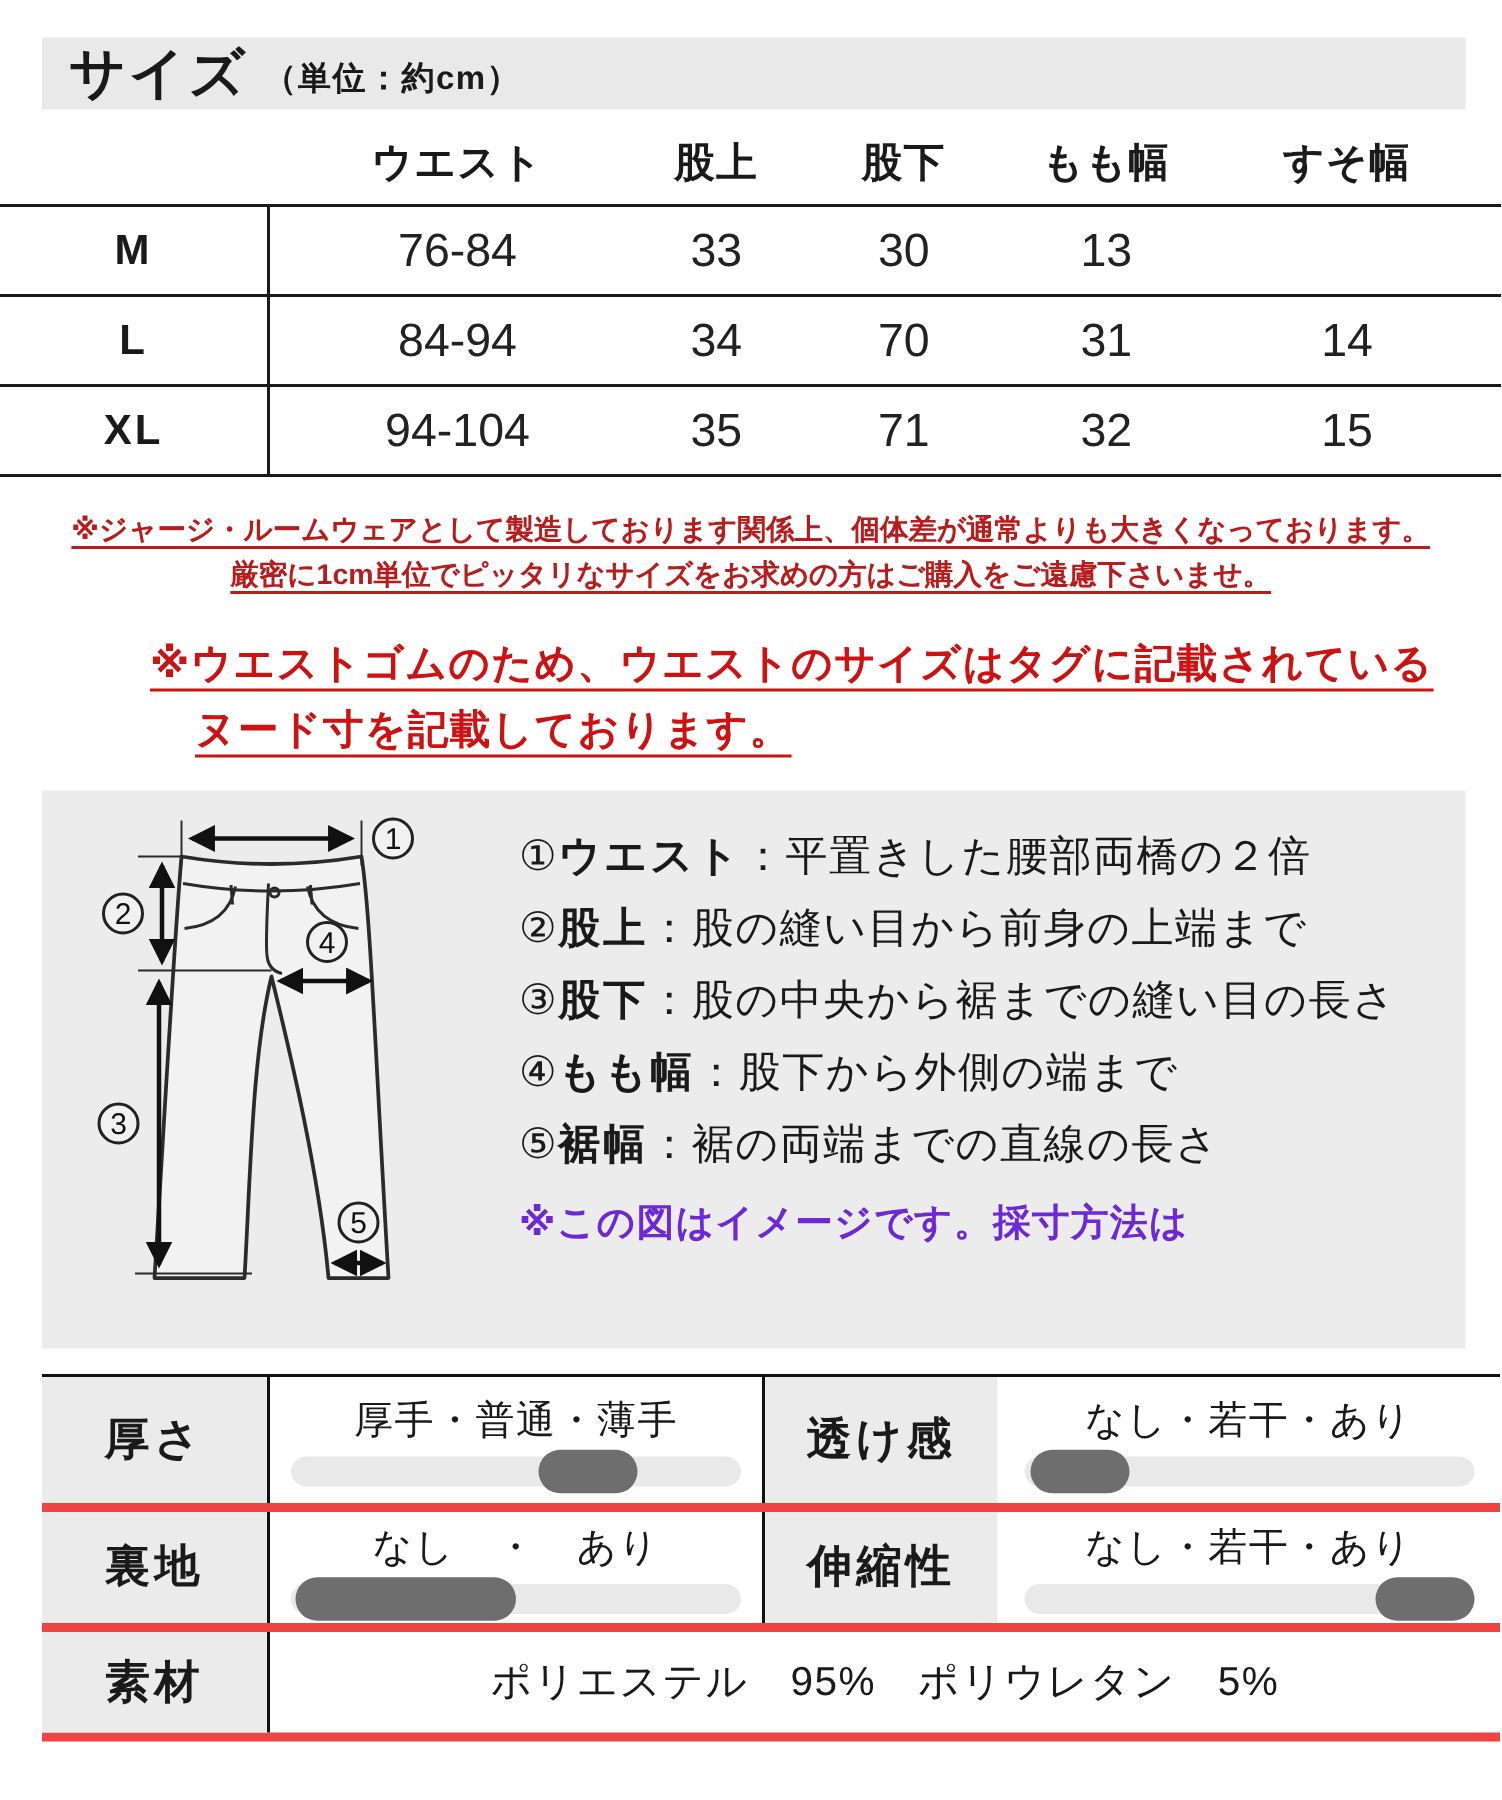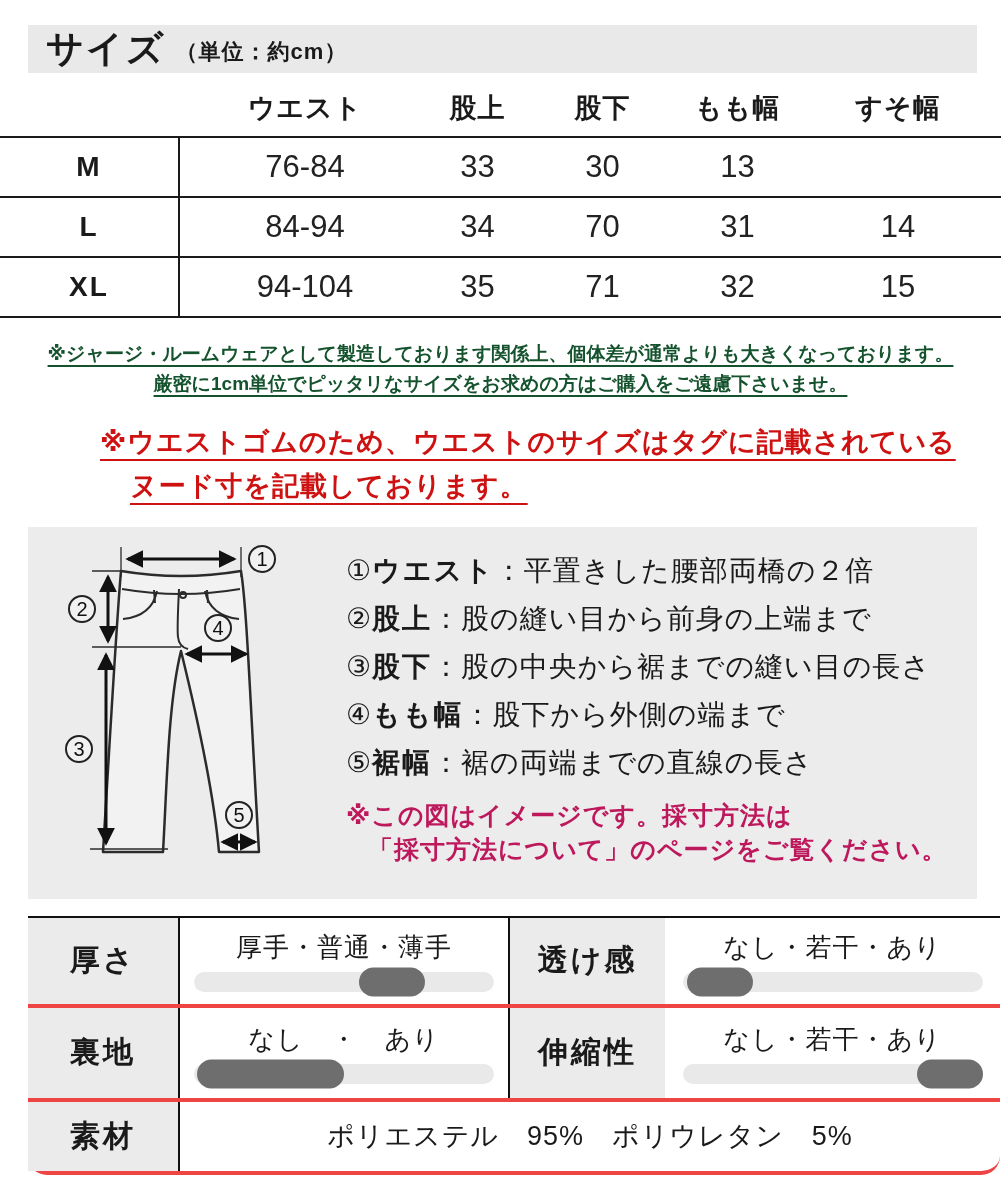--- a/index.html
+++ b/index.html
@@ -37,22 +37,22 @@
   .pants-wrap { width:318px; flex:none; padding:12px 0 0 18px; }
   .defs { padding-top:20px; }
   .def-line { font-size:28px; line-height:48px; white-space:nowrap; letter-spacing:1px; }
   .def-line .circ { font-size:28px; }
   .def-line b { letter-spacing:2px; }
   .panel-note { margin-top:12px; font-size:25px; font-weight:bold; line-height:1.35; letter-spacing:1px; }
   .panel-note .l2 { margin-left:22px; }
 
   
   .spec-table { margin:17px 0 0 28px; width:972px; border-top:2px solid #111; }
-  .spec-row { display:grid; grid-template-columns:152px 330px 155px 1fr; border-bottom:4px solid #ef4444; }
-  .spec-row.r1 { height:90px; } .spec-row.r2 { height:94px; } .spec-row.r3 { height:73px;border-radius:19px; }
+  .spec-row { display:grid; grid-template-columns:152px 330px 155px 1fr; border-bottom:6px solid #ef4444; }
+  .spec-row.r1 { height:90px; } .spec-row.r2 { height:80px; } .spec-row.r3 { height:73px; }
   .lab { background:#ebebeb; display:flex; align-items:center; justify-content:center;
     font-size:30px; font-weight:bold; letter-spacing:3px; }
   .lab.b-r, .val.b-r { border-right:2px solid #111; }
   .val { display:flex; flex-direction:column; justify-content:center;align-items:flex-end; }
   .slider { width:300px; margin:0 auto; }
   .slider .opts { text-align:center; font-size:26px; letter-spacing:1px; margin-bottom:7px; white-space:pre; }
   .track { position:relative; height:20px; background:#e9e9e9; border-radius:10px; }
   .pill { position:absolute; top:50%; transform:translateY(-50%); height:29px;
     border-radius:15px; background:#6e6e6e; }
   .mat-val { grid-column:2 / 5; display:flex; align-items:center; justify-content:center;
@@ -103,21 +103,21 @@
     <div class="srow data">
       <div class="size-cell">XL</div>
       <div class="num">94-104</div>
       <div class="num">35</div>
       <div class="num">71</div>
       <div class="num">32</div>
       <div class="num">15</div>
     </div>
   </div>
 
-  <div class="notice1" style="color:#14532d">
+  <div class="notice1" style="color:#b91c1c">
     <span class="l1">※ジャージ・ルームウェアとして製造しております関係上、個体差が通常よりも大きくなっております。</span><br>
     <span class="l2">厳密に1cm単位でピッタリなサイズをお求めの方はご購入をご遠慮下さいませ。</span>
   </div>
 
   <div class="notice2" style="color:#ce1212">
     <span class="l1">※ウエストゴムのため、ウエストのサイズはタグに記載されている</span><br>
     <span class="l2">ヌード寸を記載しております。</span>
   </div>
 
   <div class="measure-panel">
@@ -166,23 +166,22 @@
         </g>
       </svg>
     </div>
 
     <div class="defs">
       <div class="def-line"><span class="circ">①</span><b>ウエスト</b><span>：</span><span>平置きした腰部両橋の２倍</span></div>
       <div class="def-line"><span class="circ">②</span><b>股上</b><span>：</span><span>股の縫い目から前身の上端まで</span></div>
       <div class="def-line"><span class="circ">③</span><b>股下</b><span>：</span><span>股の中央から裾までの縫い目の長さ</span></div>
       <div class="def-line"><span class="circ">④</span><b>もも幅</b><span>：</span><span>股下から外側の端まで</span></div>
       <div class="def-line"><span class="circ">⑤</span><b>裾幅</b><span>：</span><span>裾の両端までの直線の長さ</span></div>
-      <div class="panel-note" style="color:#be185d">
+      <div class="panel-note" style="color:#6d28d9">
         <span class="l1">※この図はイメージです。採寸方法は</span><br>
-        <span class="l2">「採寸方法について」のページをご覧ください。</span>
       </div>
     </div>
   </div>
 
   <div class="spec-table">
     <div class="spec-row r1">
       <div class="lab b-r">厚さ</div>
       <div class="val b-r">
         <div class="slider">
           <div class="opts">厚手・普通・薄手</div>

